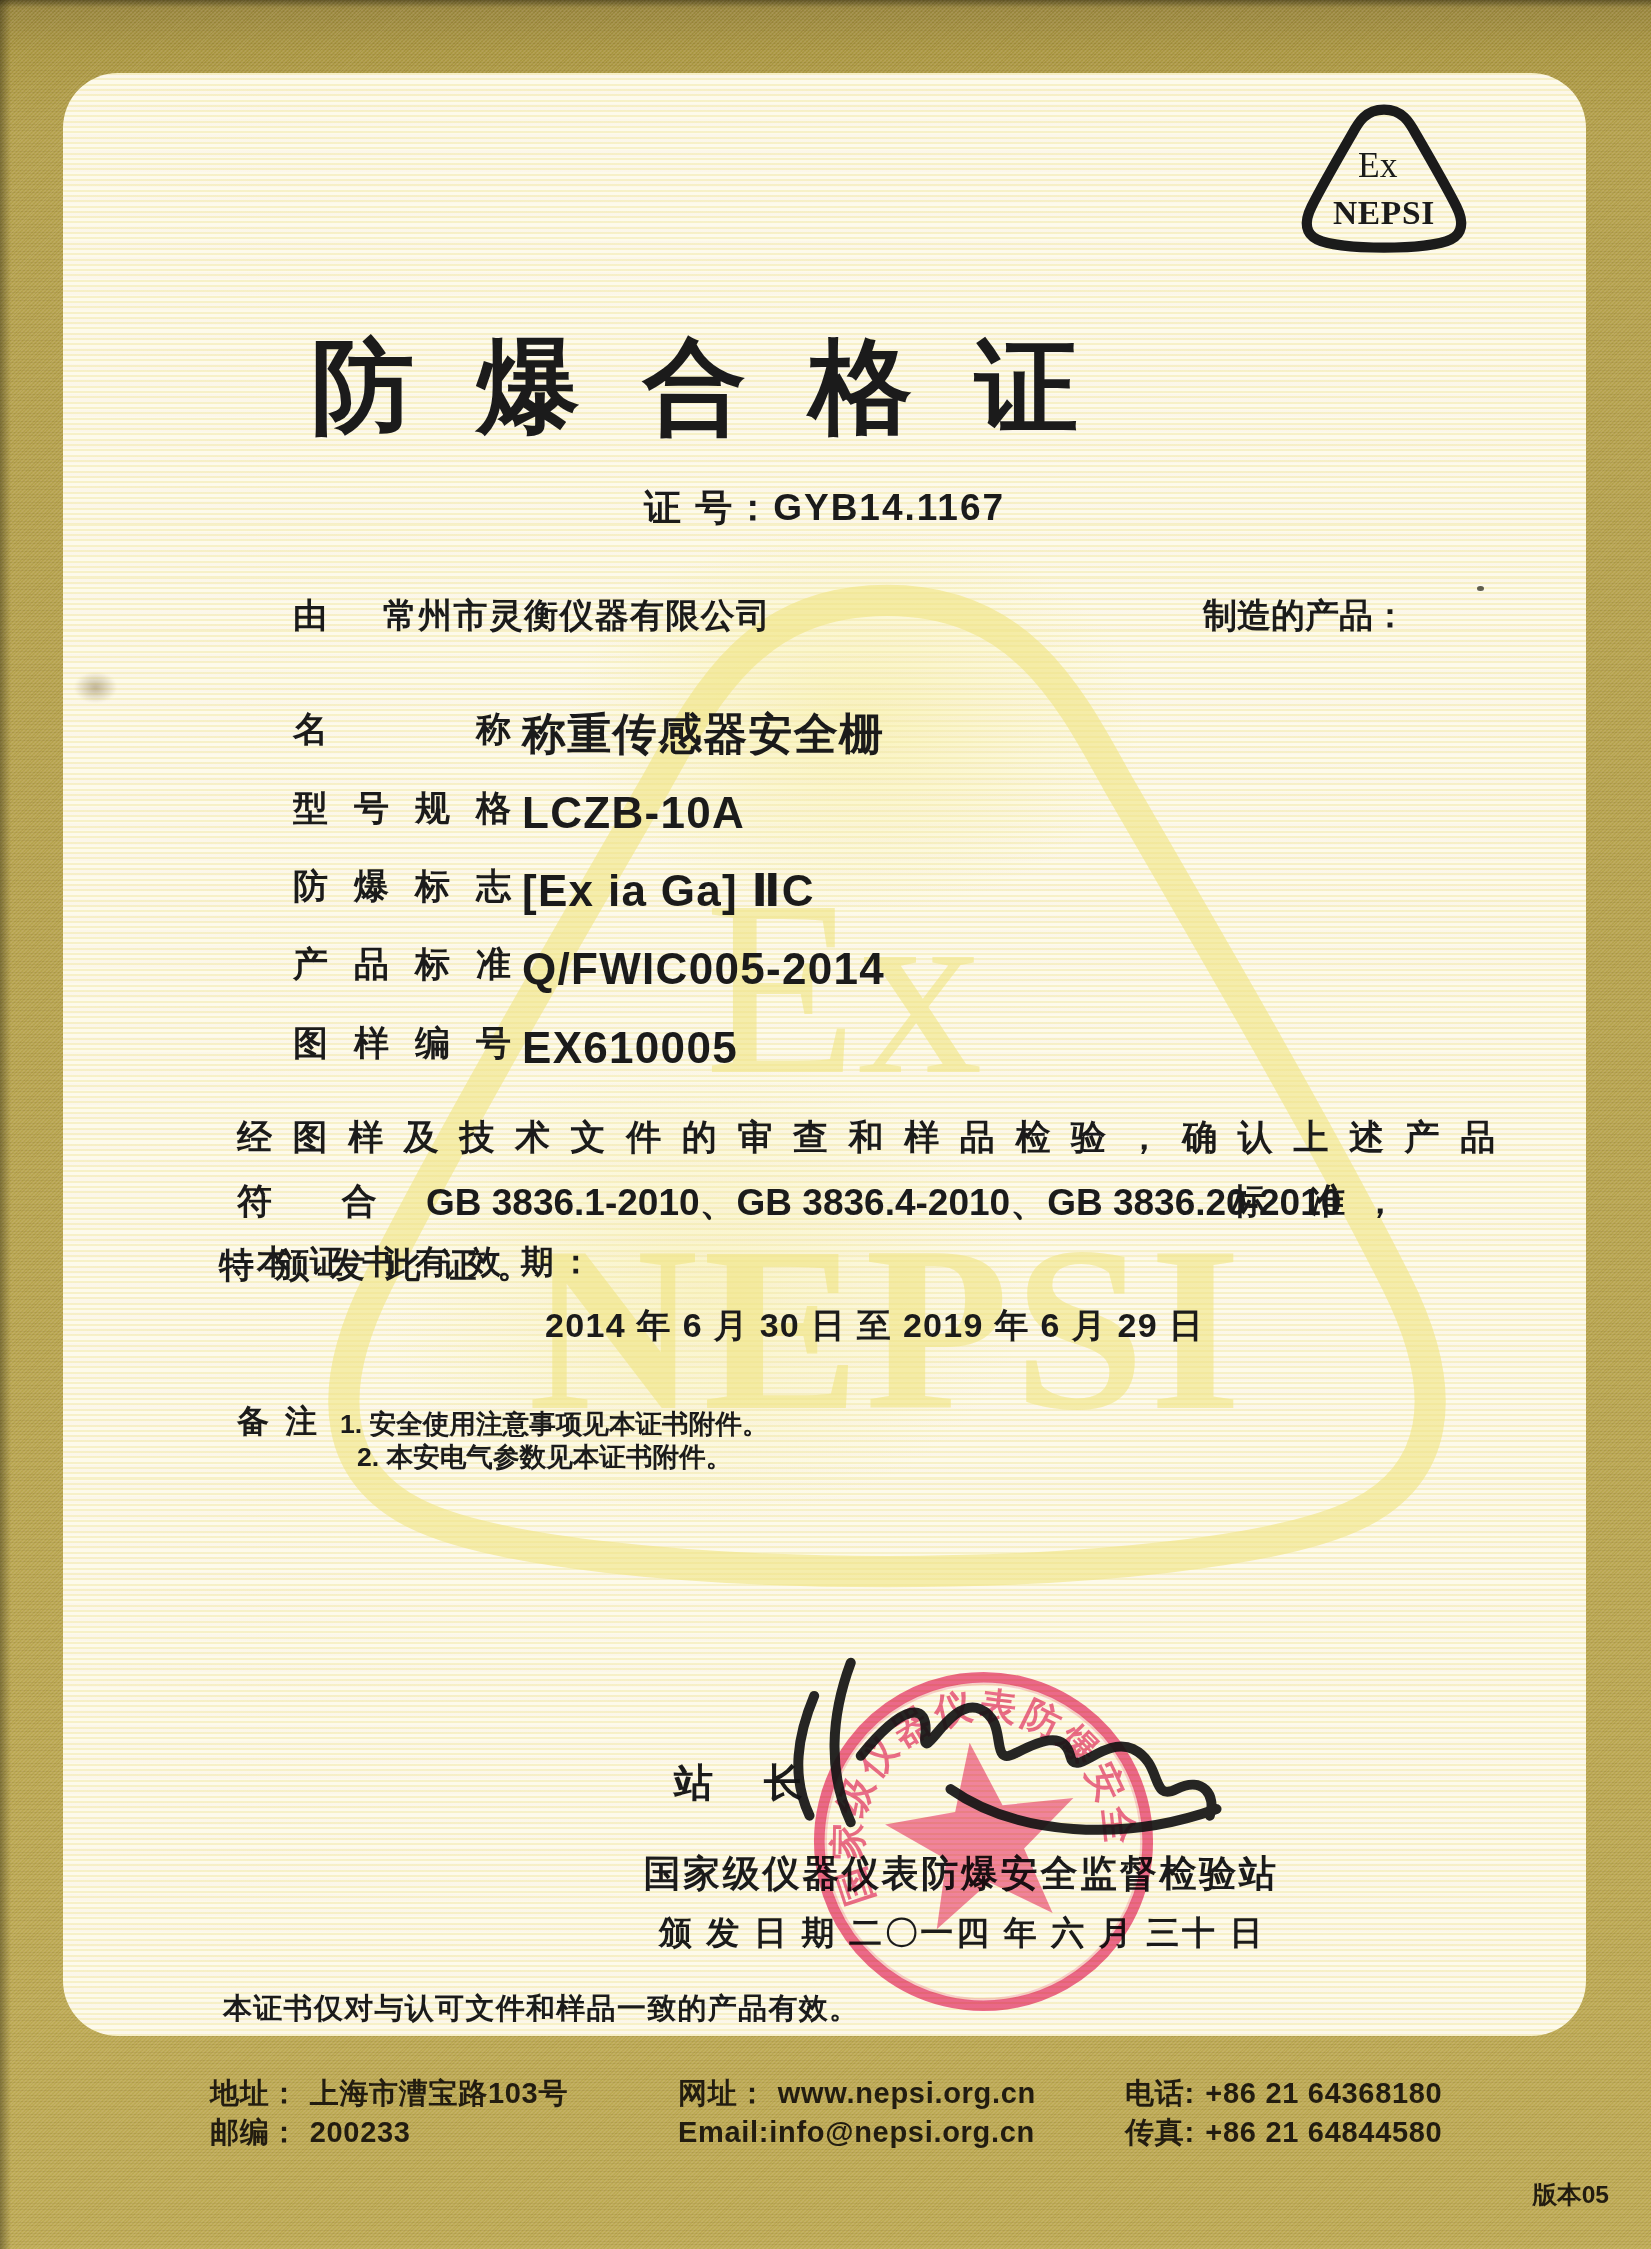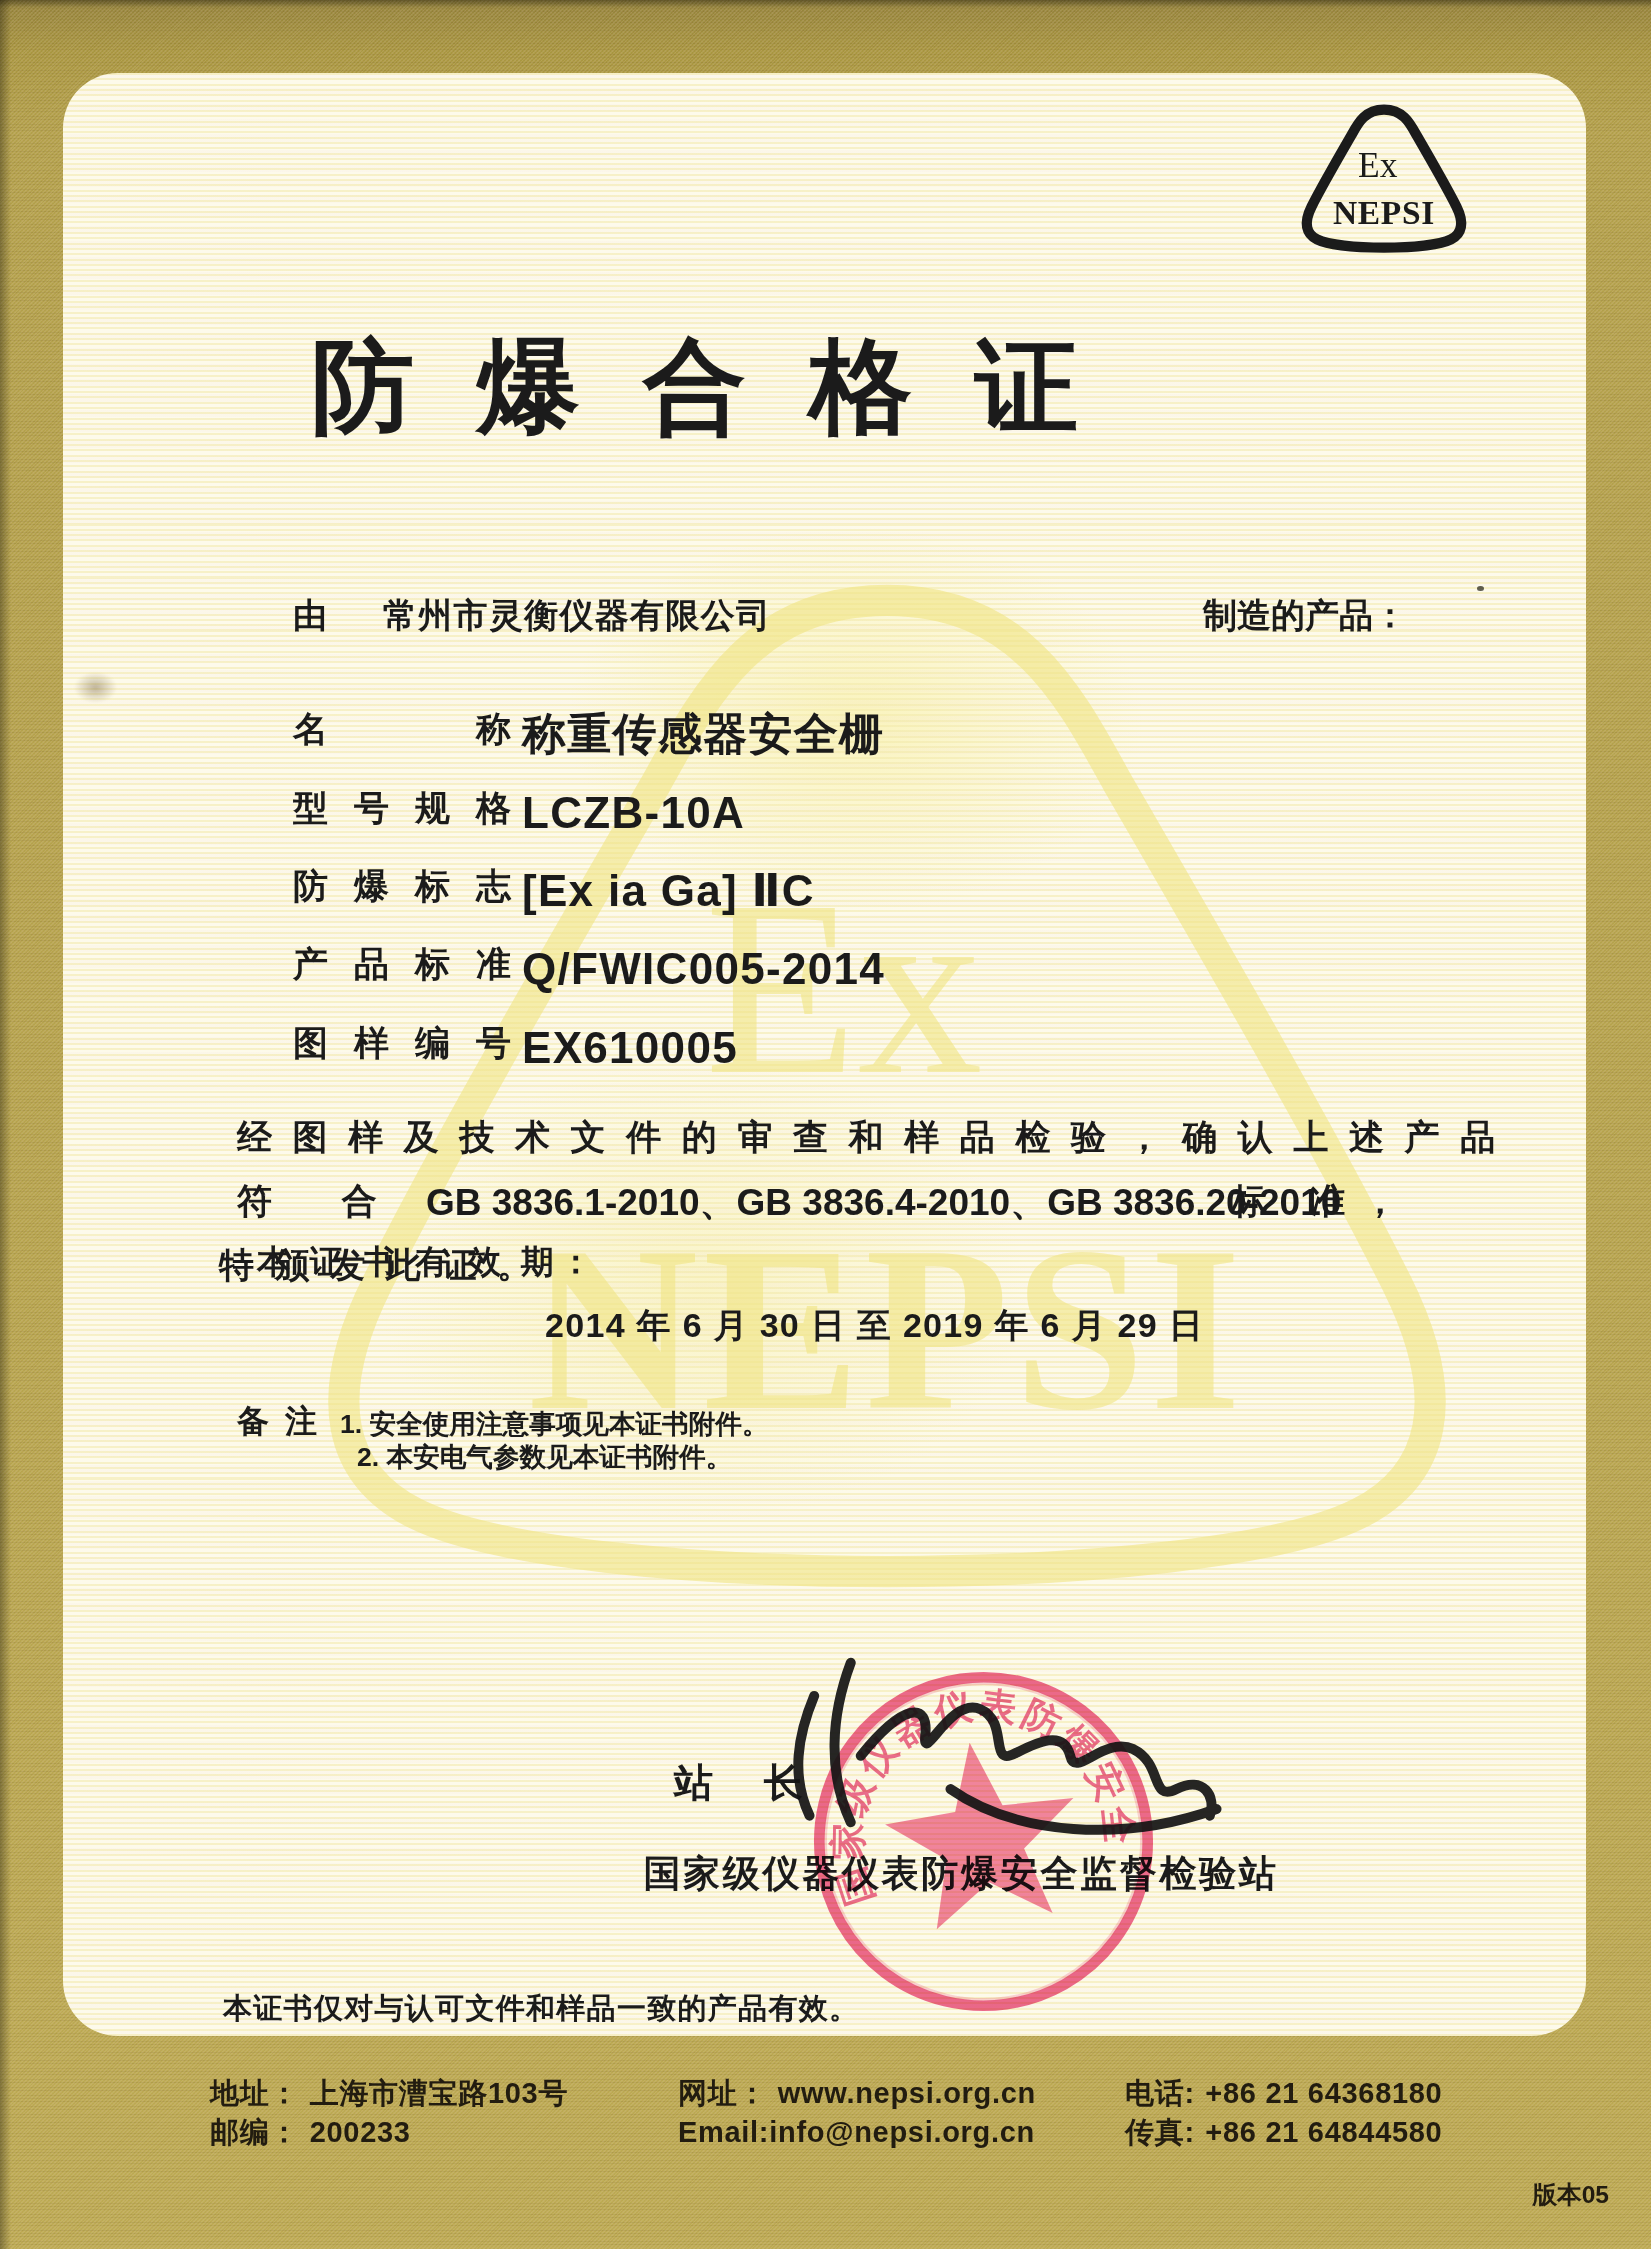--- a/index.html
+++ b/index.html
@@ -97,20 +97,23 @@
   <div class="speck"></div>
 
   <svg class="logo" viewBox="0 0 260 240">
     <path d="M130,14 C158,14 168,34 178,52 C200,90 222,128 236,156 C248,180 244,196 228,204 C196,220 64,220 32,204 C16,196 12,180 24,156 C38,128 60,90 82,52 C92,34 102,14 130,14 Z" fill="none" stroke="#1b1b1b" stroke-width="15"></path>
     <text x="121" y="112" text-anchor="middle" font-size="52" fill="#1b1b1b" font-family="Liberation Serif, DejaVu Serif, serif">Ex</text>
     <text x="130" y="182" text-anchor="middle" font-size="49" fill="#1b1b1b" font-family="Liberation Serif, DejaVu Serif, serif" font-weight="600" letter-spacing="1">NEPSI</text>
   </svg>
 
   <div class="abs title">防爆合格证</div>
 
+  <div class="abs certno">
+    <span>证 号：</span><span>GYB14.1167</span>
+  </div>
 
   <div class="abs by-label b">由</div>
   <div class="abs company b">常州市灵衡仪器有限公司</div>
   <div class="abs made-label b">制造的产品：</div>
 
   <div class="abs frow-label r1">名称</div>
   <div class="abs frow-value r1">称重传感器安全栅</div>
   <div class="abs frow-label r2">型号规格</div>
   <div class="abs frow-value r2">LCZB-10A</div>
   <div class="abs frow-label r3">防爆标志</div>
@@ -127,20 +130,21 @@
   <div class="abs stmt3">特颁发此证。</div>
   <div class="abs stmt4l">本 证 书 有 效 期：</div>
   <div class="abs stmt4v">2014 年 6 月 30 日 至 2019 年 6 月 29 日</div>
 
   <div class="abs remarks-label">备注</div>
   <div class="abs remark1">1. 安全使用注意事项见本证书附件。</div>
   <div class="abs remark2">2. 本安电气参数见本证书附件。</div>
 
   <div class="abs director">站 长</div>
   <div class="abs orgline">国家级仪器仪表防爆安全监督检验站</div>
+  <div class="abs issueline">颁 发 日 期 二〇一四 年 六 月 三十 日</div>
   <div class="abs validnote">本证书仅对与认可文件和样品一致的产品有效。</div>
 
   <svg class="stamp" viewBox="0 0 540 540">
     <g transform="rotate(-8 270 270)">
       <circle cx="270" cy="270" r="247" fill="none" stroke="#e8487b" stroke-width="16" opacity="0.88"></circle>
       <circle cx="270" cy="270" r="238" fill="none" stroke="#e8487b" stroke-width="5" opacity="0.25"></circle>
       <polygon points="270,120 306,220 413,224 329,289 358,391 270,332 182,391 211,289 127,224 234,220" fill="#ee5c8a" opacity="0.8"></polygon>
       <defs>
         <path id="sealTextPath" d="M 96 333 A 185 185 0 1 1 444 333"></path>
       </defs>

